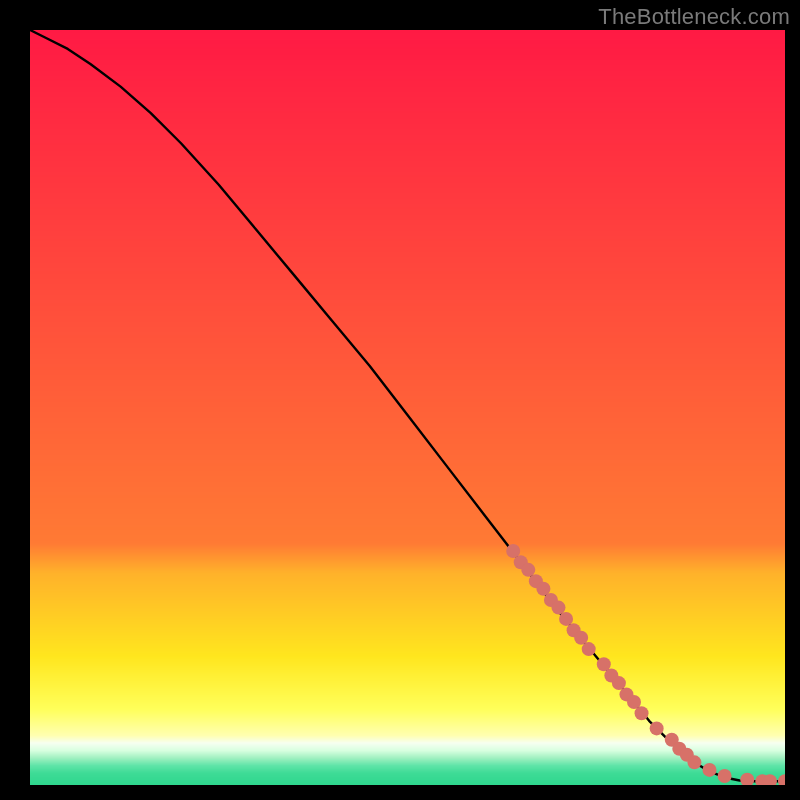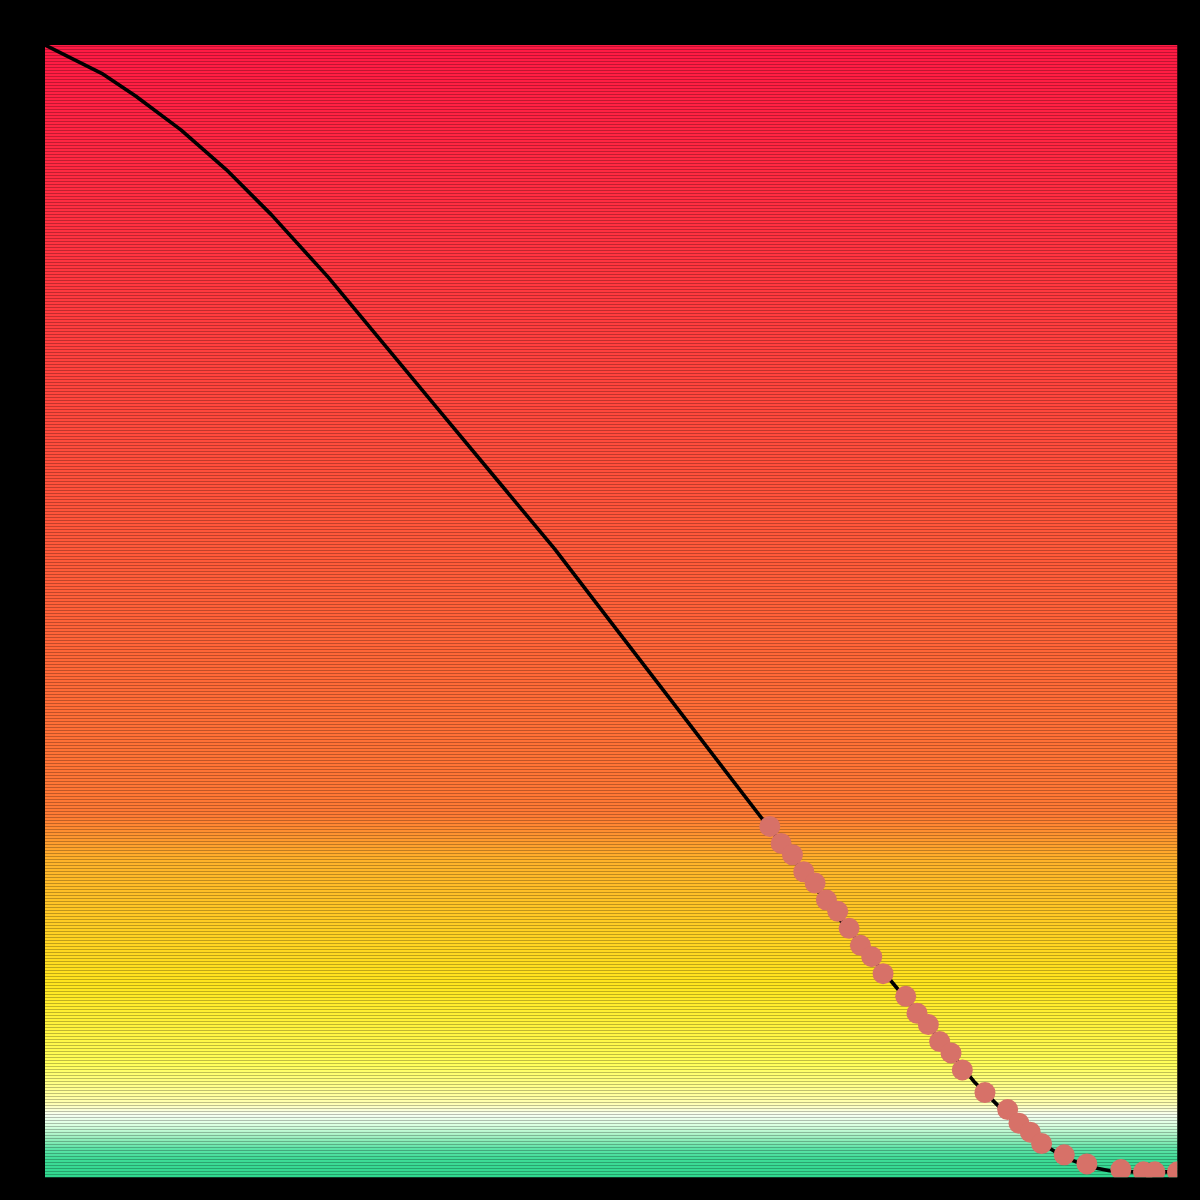--- a/index.html
+++ b/index.html
@@ -52,20 +52,21 @@
   }
   .dot {
     fill: #d77168;
     stroke: none;
   }
 </style>
 </head>
 <body>
 
 <div class="frame">
+  <div class="watermark">TheBottleneck.com</div>
 
   <div class="plot" id="plot">
       <div class="grad-row" style="top: 754px; background: rgb(47, 215, 142);"></div>
       <div class="grad-row" style="top: 753px; background: rgb(48, 215, 143);"></div>
       <div class="grad-row" style="top: 752px; background: rgb(50, 216, 143);"></div>
       <div class="grad-row" style="top: 751px; background: rgb(51, 216, 144);"></div>
       <div class="grad-row" style="top: 750px; background: rgb(52, 216, 145);"></div>
       <div class="grad-row" style="top: 749px; background: rgb(54, 217, 146);"></div>
       <div class="grad-row" style="top: 748px; background: rgb(55, 217, 146);"></div>
       <div class="grad-row" style="top: 747px; background: rgb(56, 217, 147);"></div>

